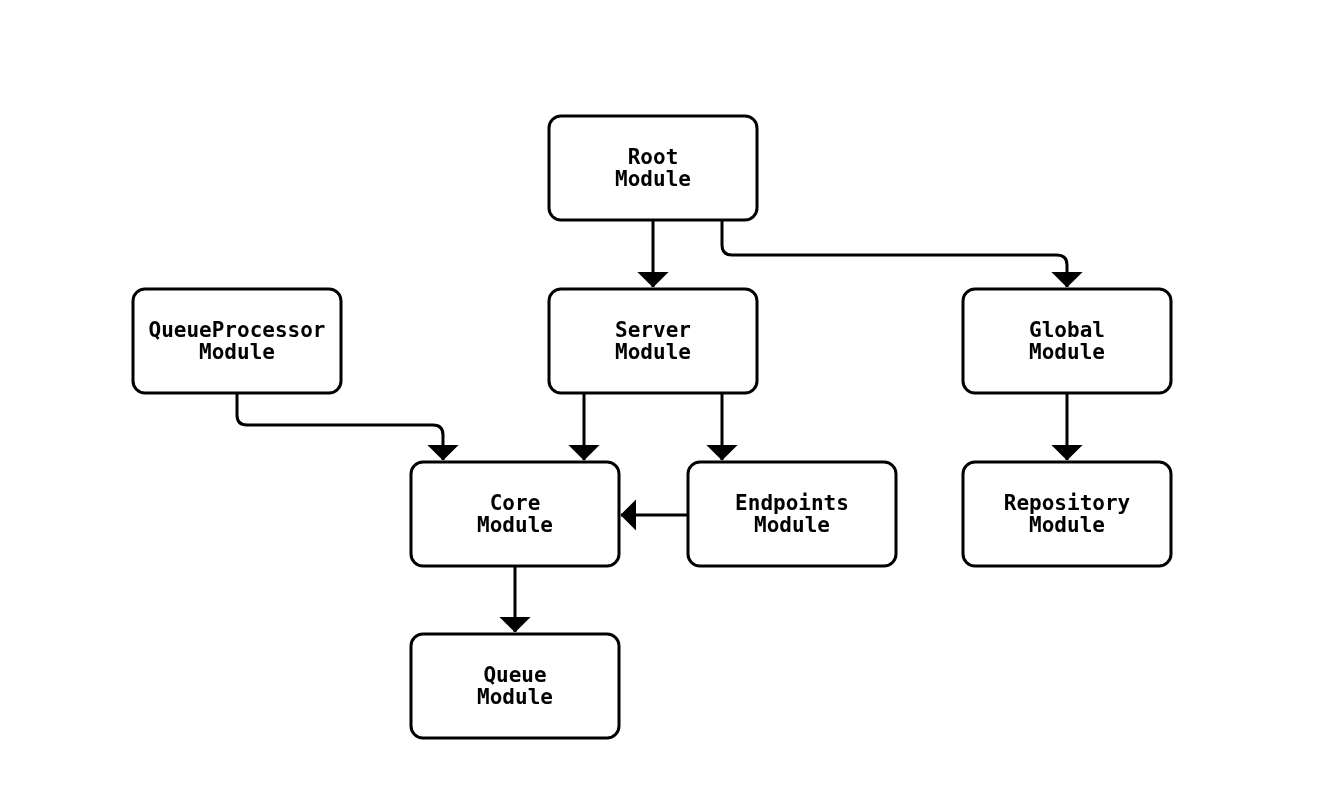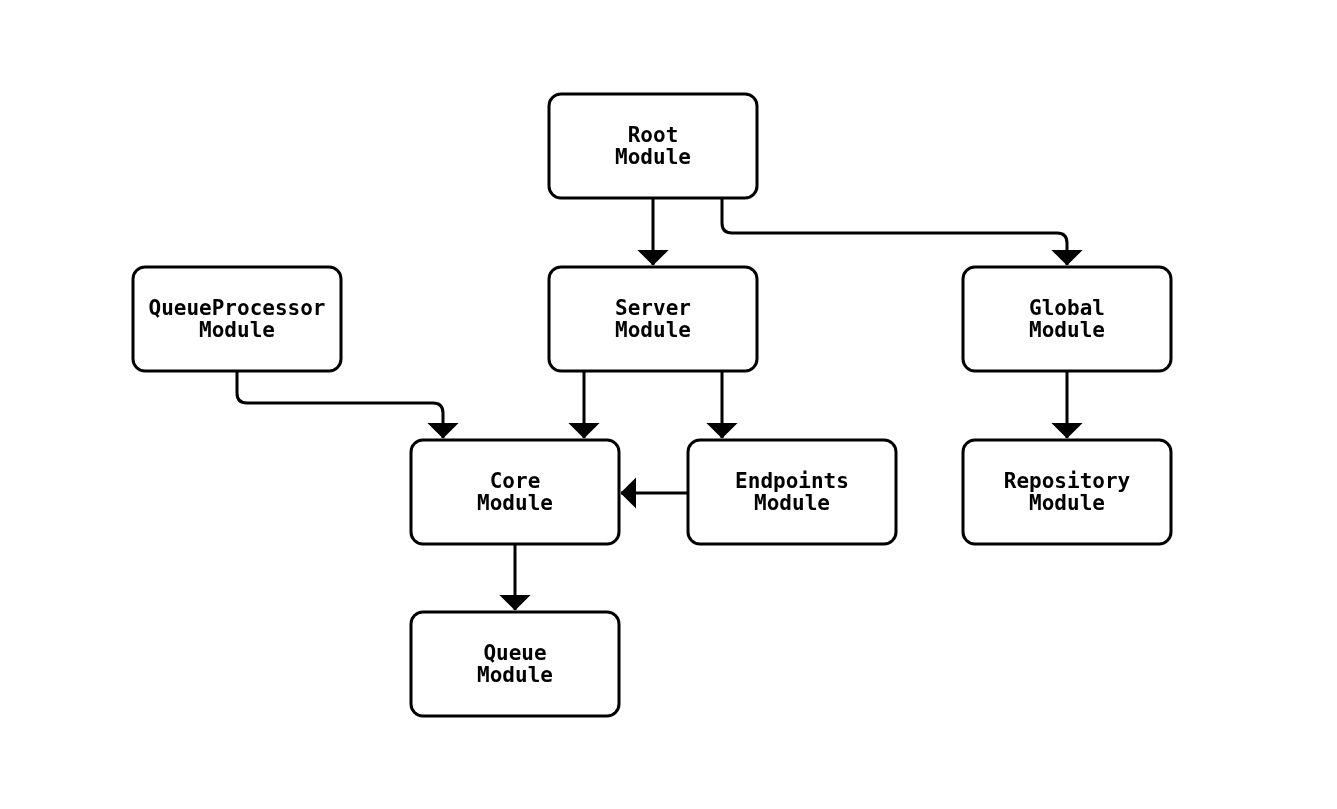--- a/index.html
+++ b/index.html
@@ -4,21 +4,21 @@
 <style>
   :root{
     --bg:#ffffff; --stroke:#000000; --node-fill:#ffffff; --text:#000000;
   }
   html,body{margin:0;padding:0;}
   body{
     width:1337px;height:809px;overflow:hidden;
     background:var(--bg);
     font-family:"DejaVu Sans Mono", monospace;
   }
-  .canvas{position:relative;width:1337px;height:625px;}
+  .canvas{position:relative;width:1337px;height:625px;margin-top:22px;}
   svg{display:block;}
   .node-box{
     fill:var(--node-fill);
     stroke:var(--stroke);
     stroke-width:3;
   }
   .edge{
     fill:none;
     stroke:var(--stroke);
     stroke-width:3;

